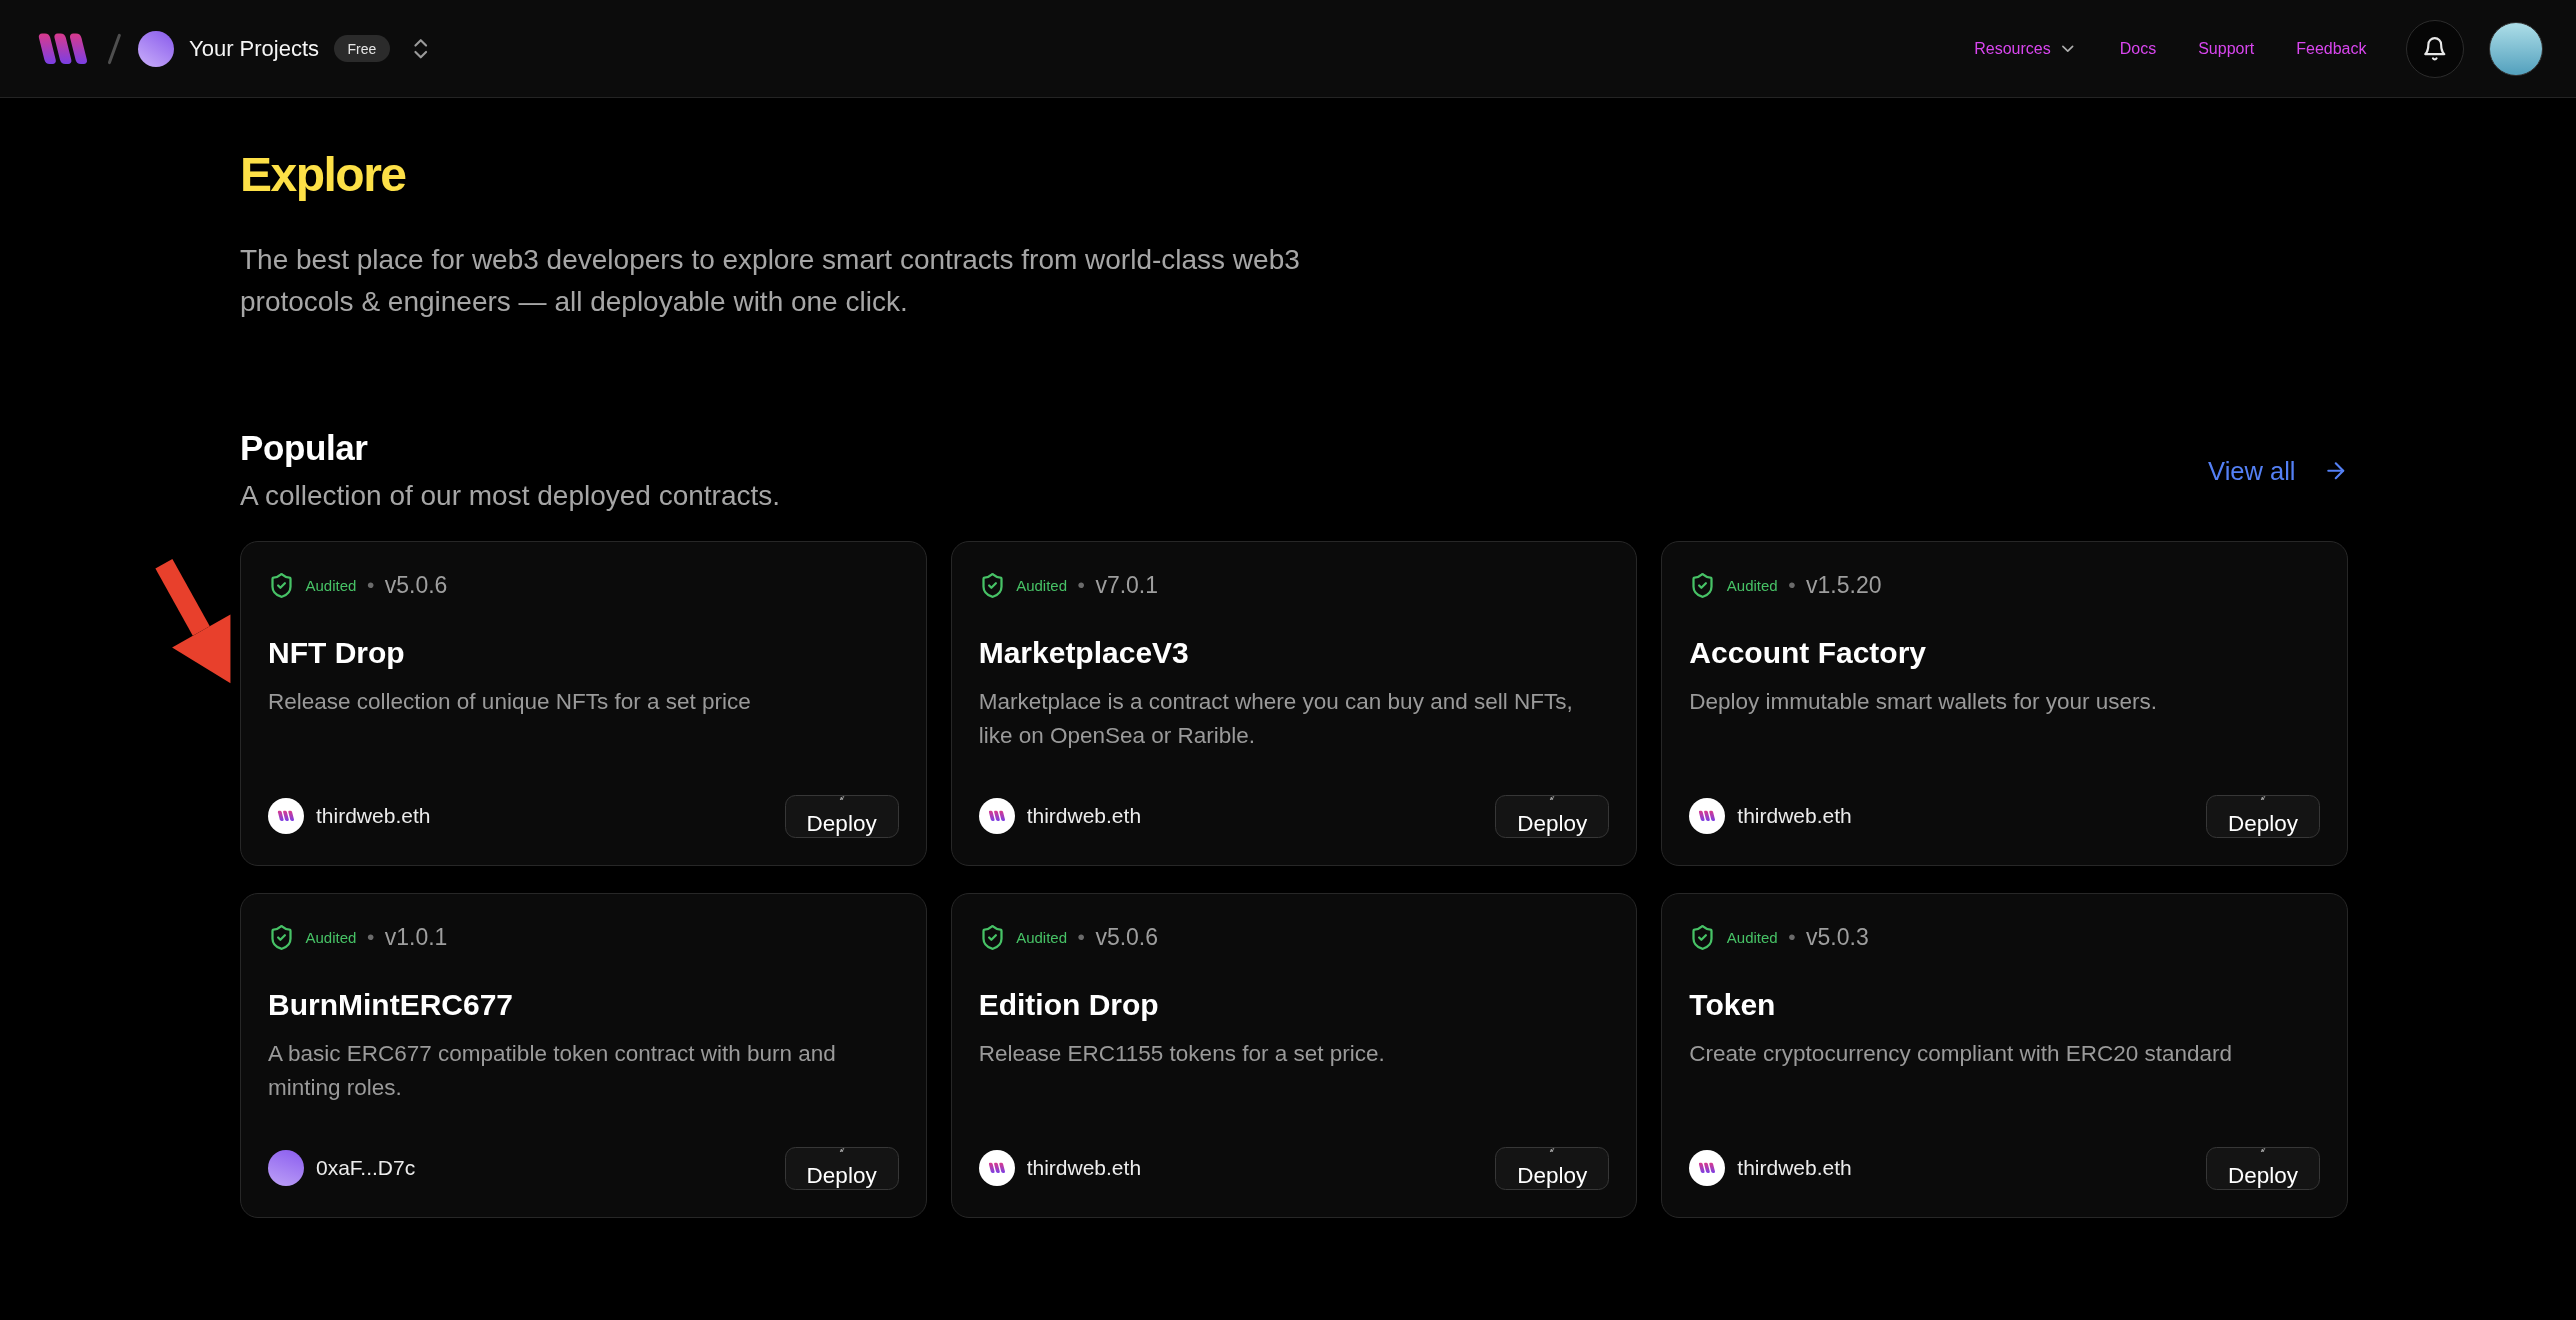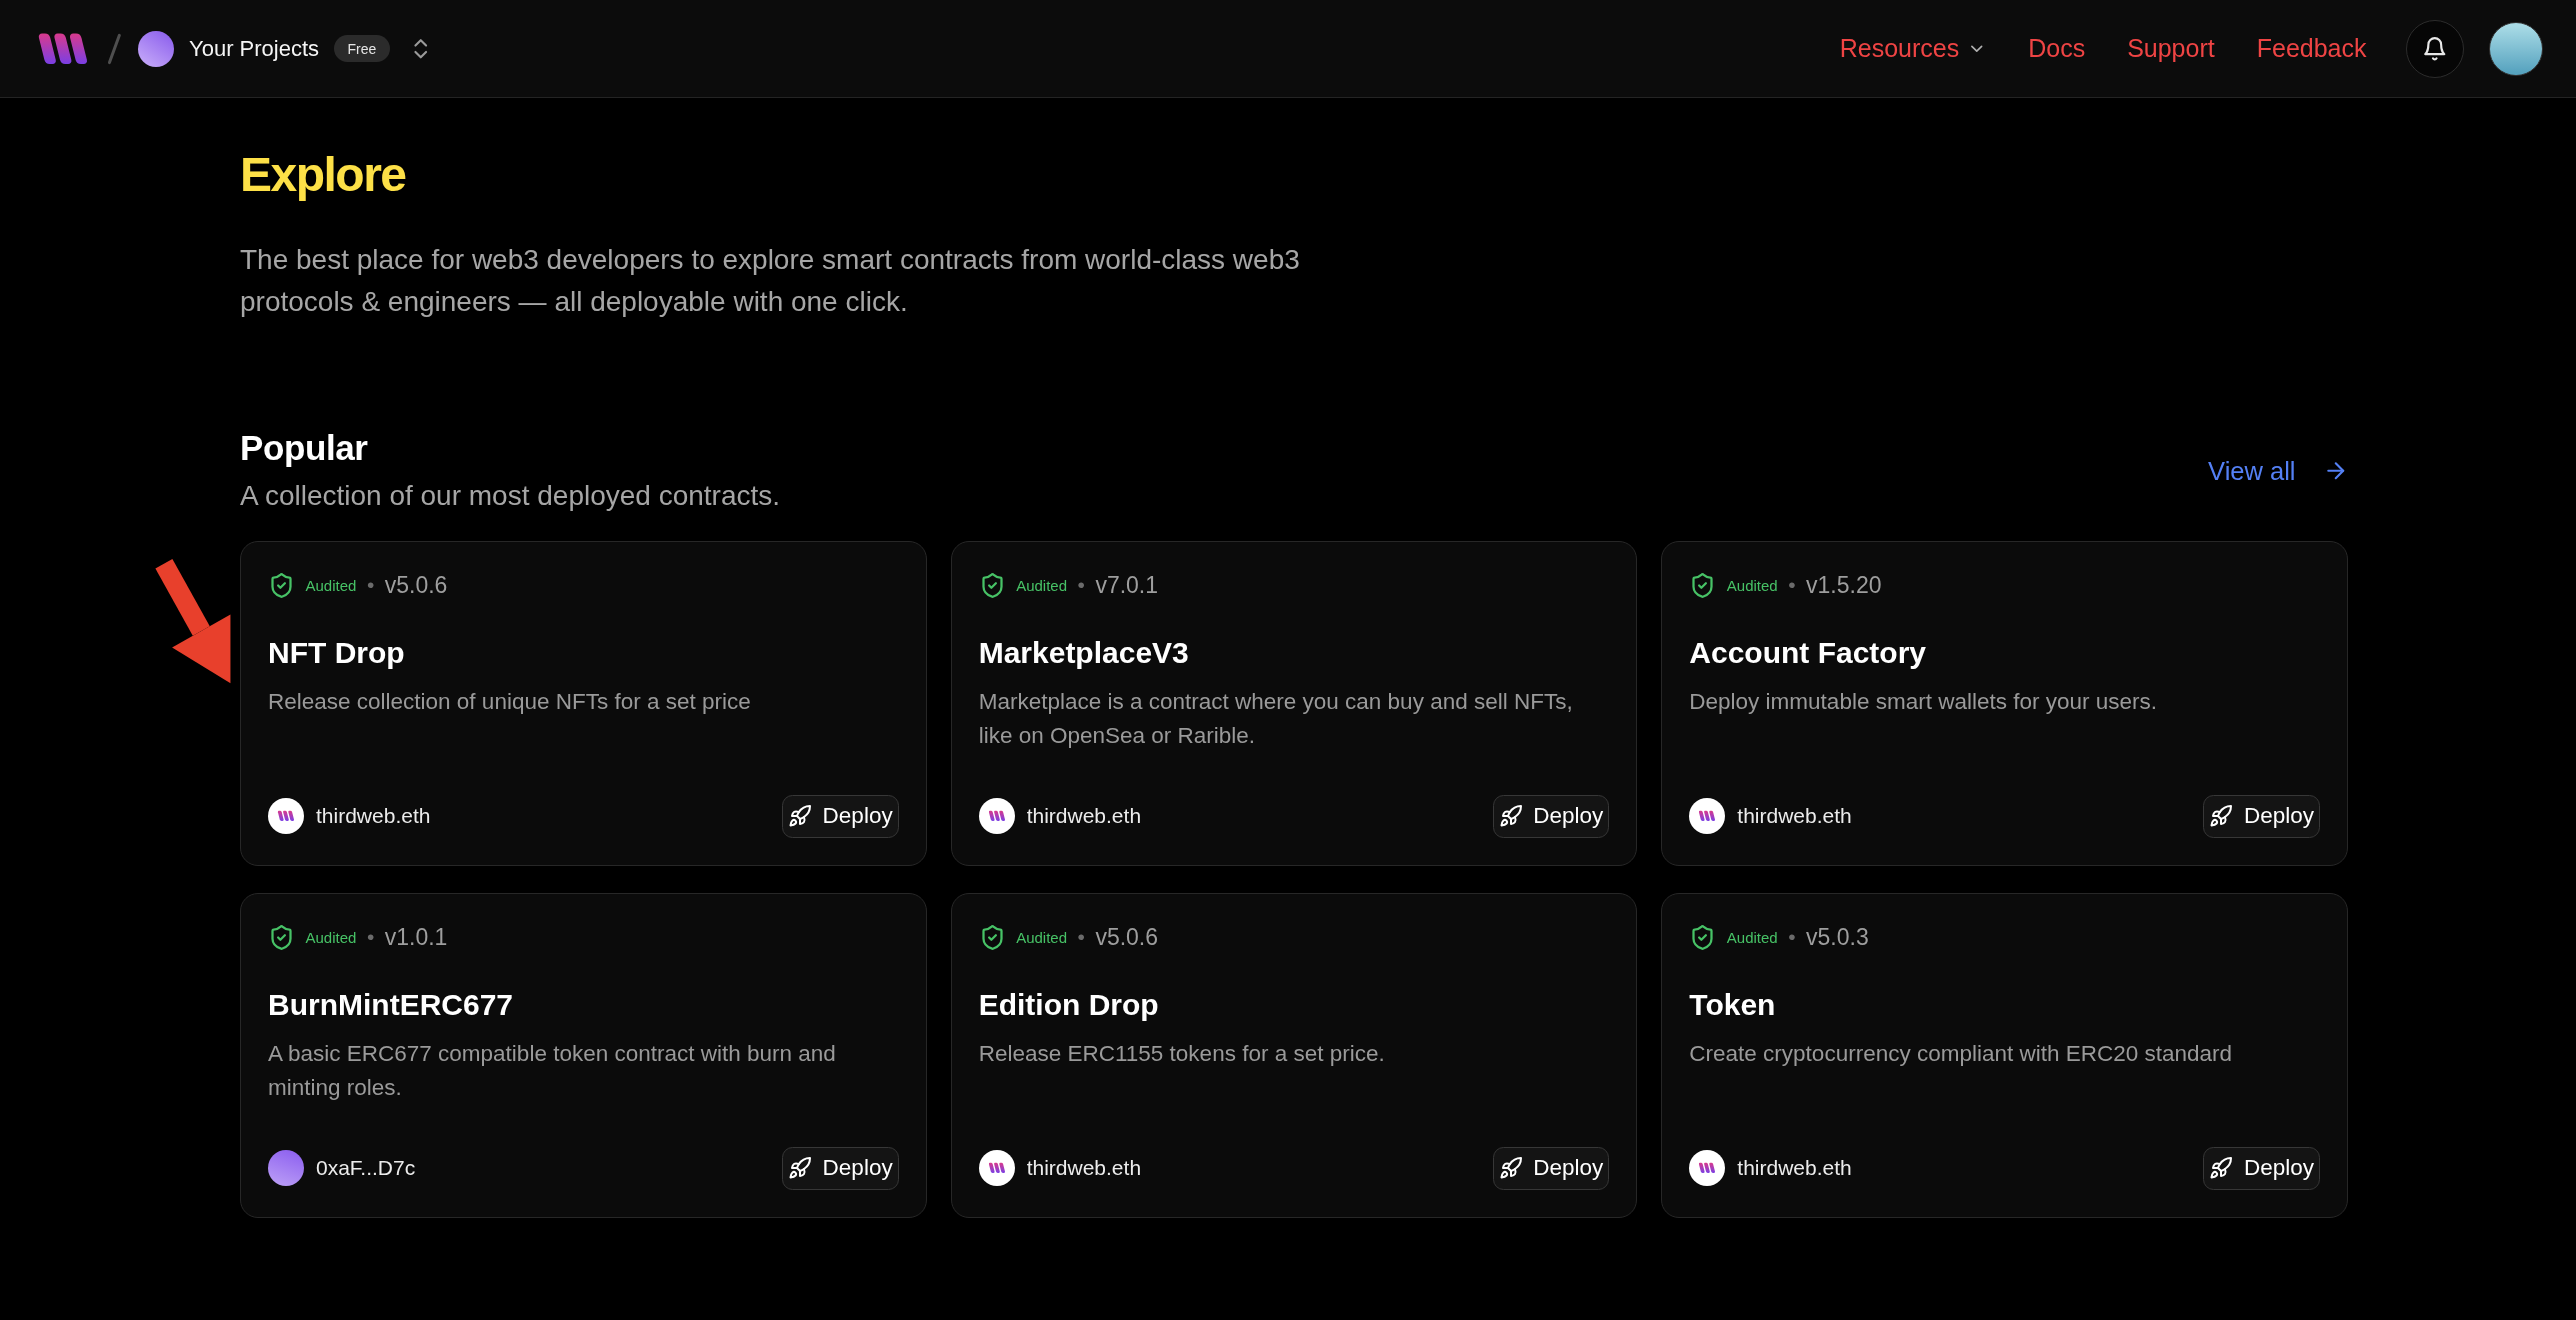--- a/index.html
+++ b/index.html
@@ -46,21 +46,21 @@
   .plan-badge{
     margin-left:15px;
     background:#2b2b2b;color:#e6e6e6;
     font-size:14px;line-height:1;
     padding:6.7px 13.5px;border-radius:749px;
   }
   .switch-icon{margin-left:18px;color:#9a9a9a;display:flex;}
   .switch-icon svg{width:25.5px;height:25.5px;}
   .nav-right{margin-left:auto;display:flex;align-items:center;}
   .nav-link{
-    font-size:25px;color:#ef4444;margin-left:42px;
+    font-size:16px;color:#d946ef;margin-left:42px;
     display:flex;align-items:center;gap:7.5px;cursor:pointer;
   }
   .nav-link svg{width:19.5px;height:19.5px;color:#b0b0b0;}
   .bell-btn{
     margin-left:39px;
     width:58px;height:58px;border-radius:50%;
     border:1.5px solid #2c2c2c;background:#060606;
     display:flex;align-items:center;justify-content:center;
     cursor:pointer;color:#e8e8e8;
   }
@@ -127,24 +127,25 @@
   .pub-avatar{
     width:36px;height:36px;border-radius:50%;
     display:flex;align-items:center;justify-content:center;flex:none;
   }
   .pub-avatar[data-kind="thirdweb"]{background:#ffffff;}
   .pub-avatar[data-kind="wallet"]{background:linear-gradient(200deg,#8f63f0 10%,#bb9ef6 95%);}
   .pub-avatar svg{width:18px;height:12px;}
   .pub-name{font-size:21px;color:#ececec;}
   .deploy-btn{
     display:flex;align-items:center;gap:10.5px;
-    height:43px;padding:0 5px;
+    height:43px;padding:0 21px;
     background:#141414;border:1.5px solid #373737;border-radius:10.5px;
     color:#fff;font-size:22.5px;font-weight:500;
     cursor:pointer;
+    flex-direction:column;
   }
   .deploy-btn svg{width:24px;height:24px;}
   
   .annot-arrow{
     position:absolute;left:139px;top:536px;
     width:150px;height:172px;
     pointer-events:none;z-index:10;
   }
 </style>
 </head>

